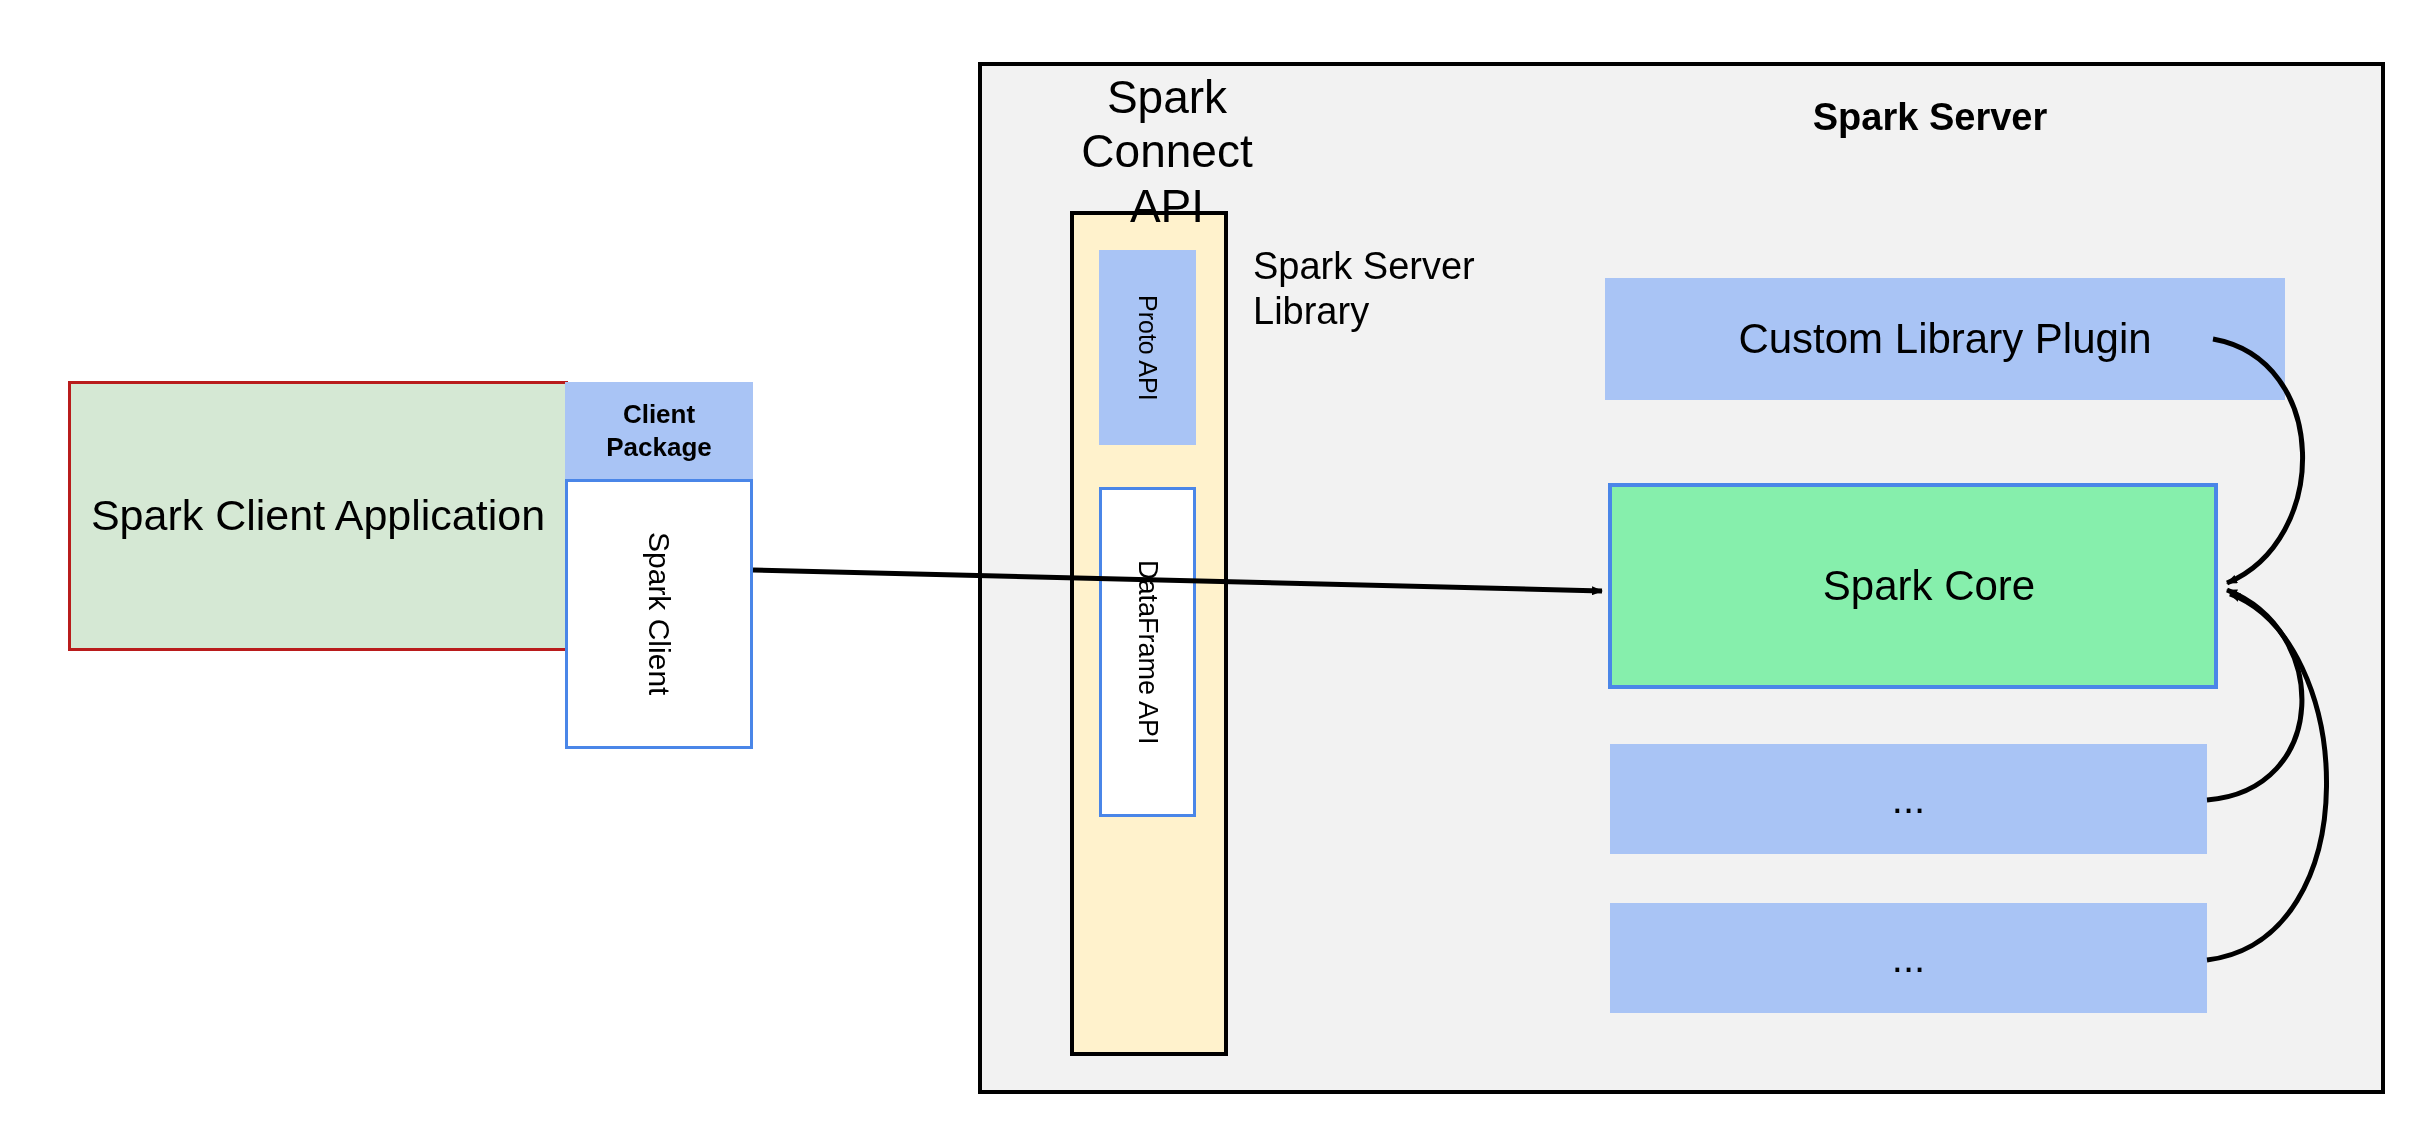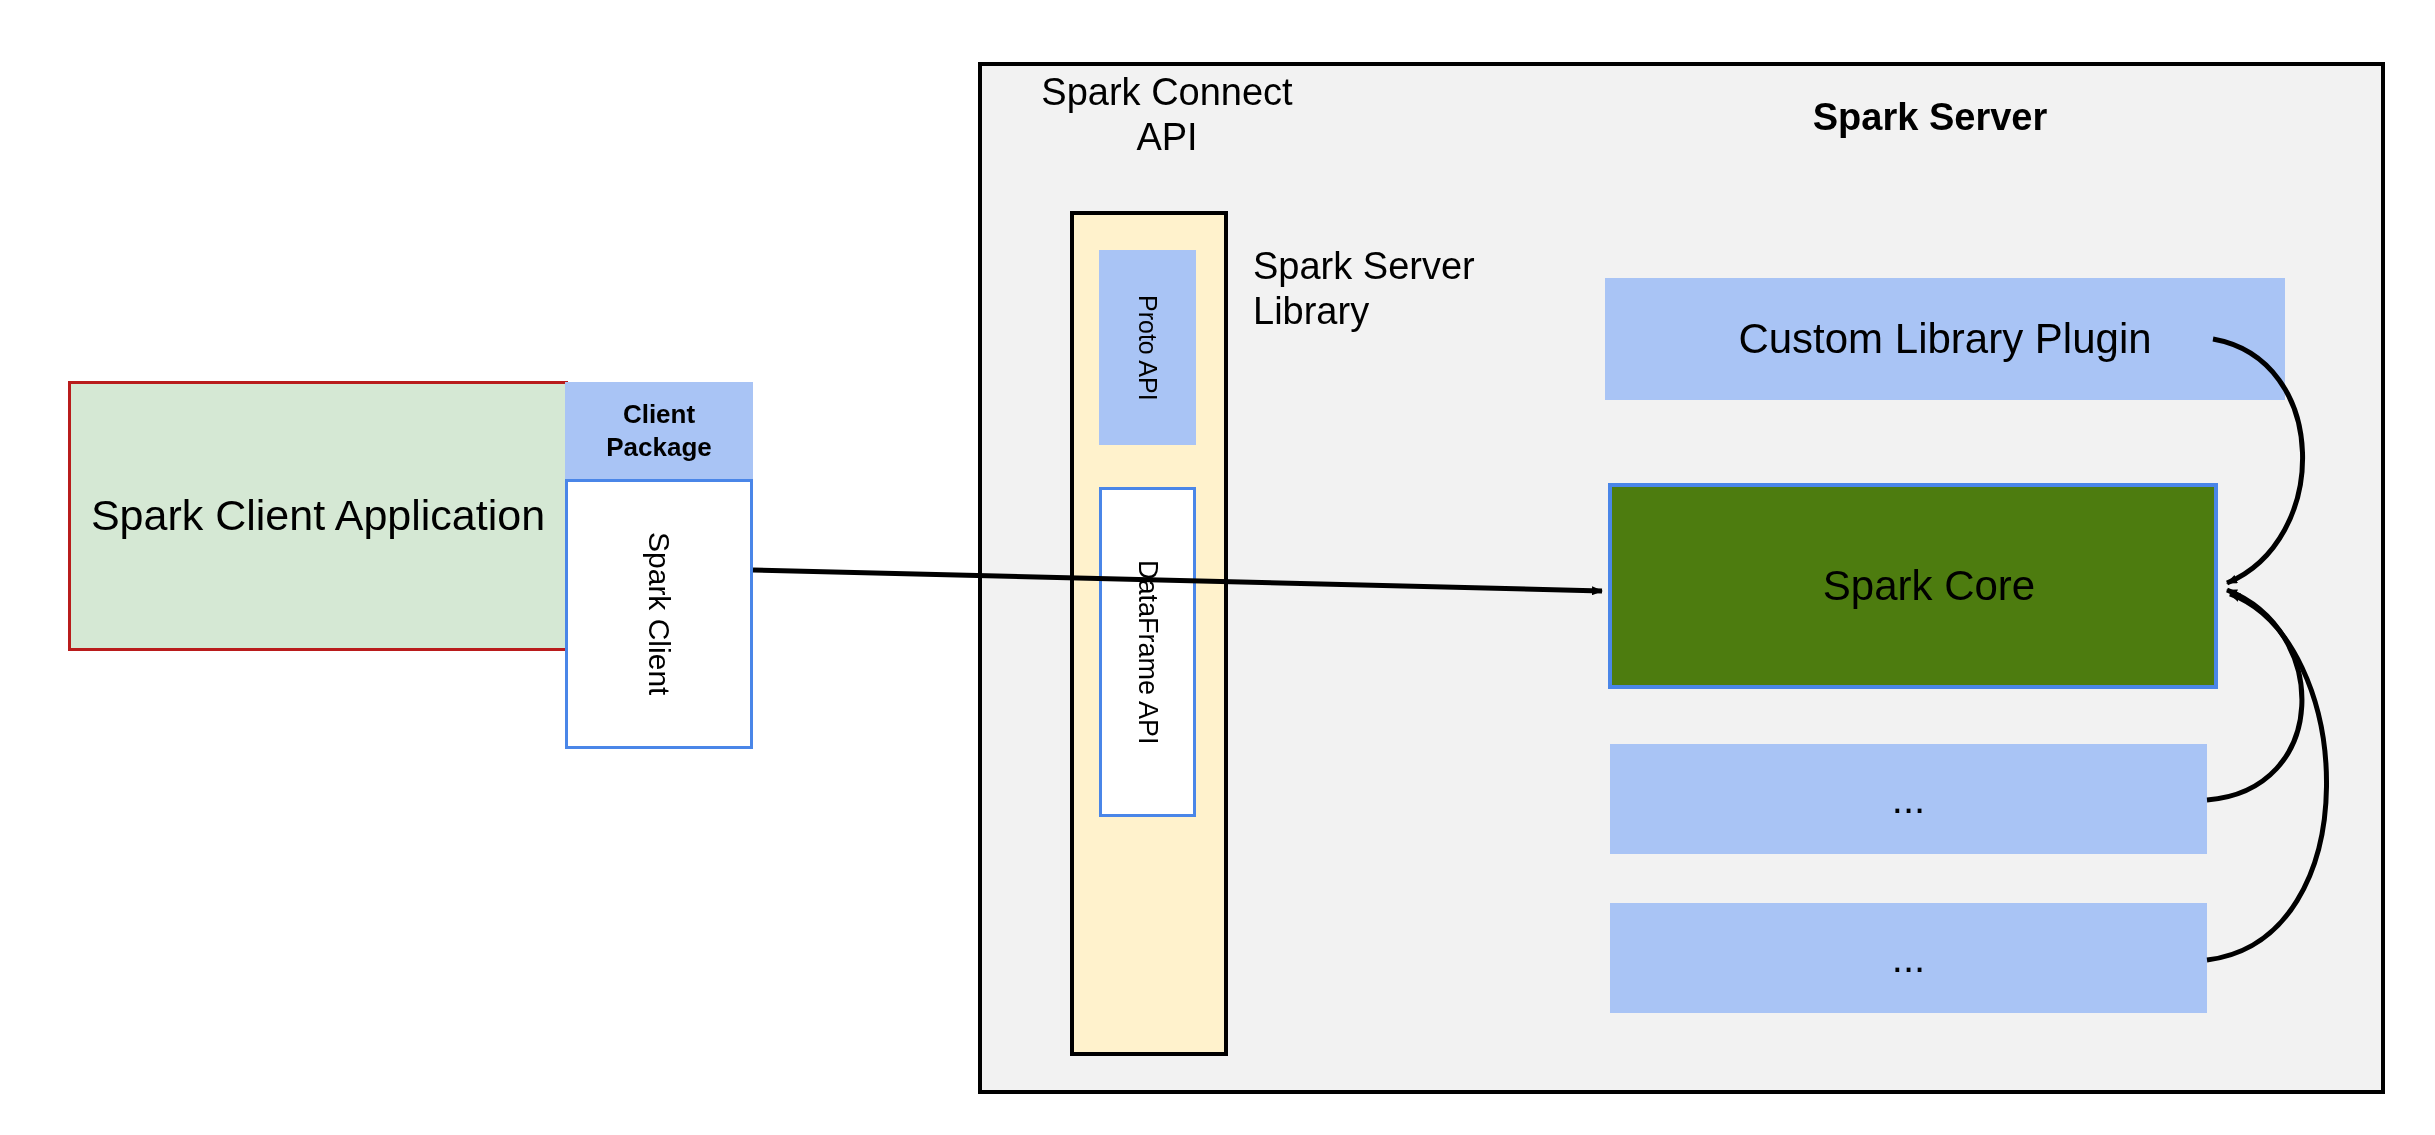--- a/index.html
+++ b/index.html
@@ -67,21 +67,21 @@
 
   
   #server-panel {
     left: 978px; top: 62px; width: 1407px; height: 1032px;
     background: #f2f2f2;
     border: 4px solid #000000;
     z-index: 1;
   }
   #spark-connect-label {
     left: 1022px; top: 70px; width: 290px;
-    font-size: 38px;
+    font-size: 46px;
     text-align: center;
     z-index: 5;
   }
   #spark-server-title {
     left: 1600px; top: 95px; width: 660px;
     font-size: 38px;
     font-weight: bold;
     text-align: center;
     z-index: 5;
   }
@@ -116,21 +116,21 @@
 
   
   #custom-plugin {
     left: 1605px; top: 278px; width: 680px; height: 122px;
     background: #a9c4f5;
     font-size: 42px;
     z-index: 3;
   }
   #spark-core {
     left: 1608px; top: 483px; width: 610px; height: 206px;
-    background: #4d7c0f;
+    background: #86efac;
     border: 4px solid #4a86e8;
     font-size: 42px;
     z-index: 3;
     padding-left: 32px;
   }
   #ellipsis-1 {
     left: 1610px; top: 744px; width: 597px; height: 110px;
     background: #a9c4f5;
     font-size: 40px;
     z-index: 3;

